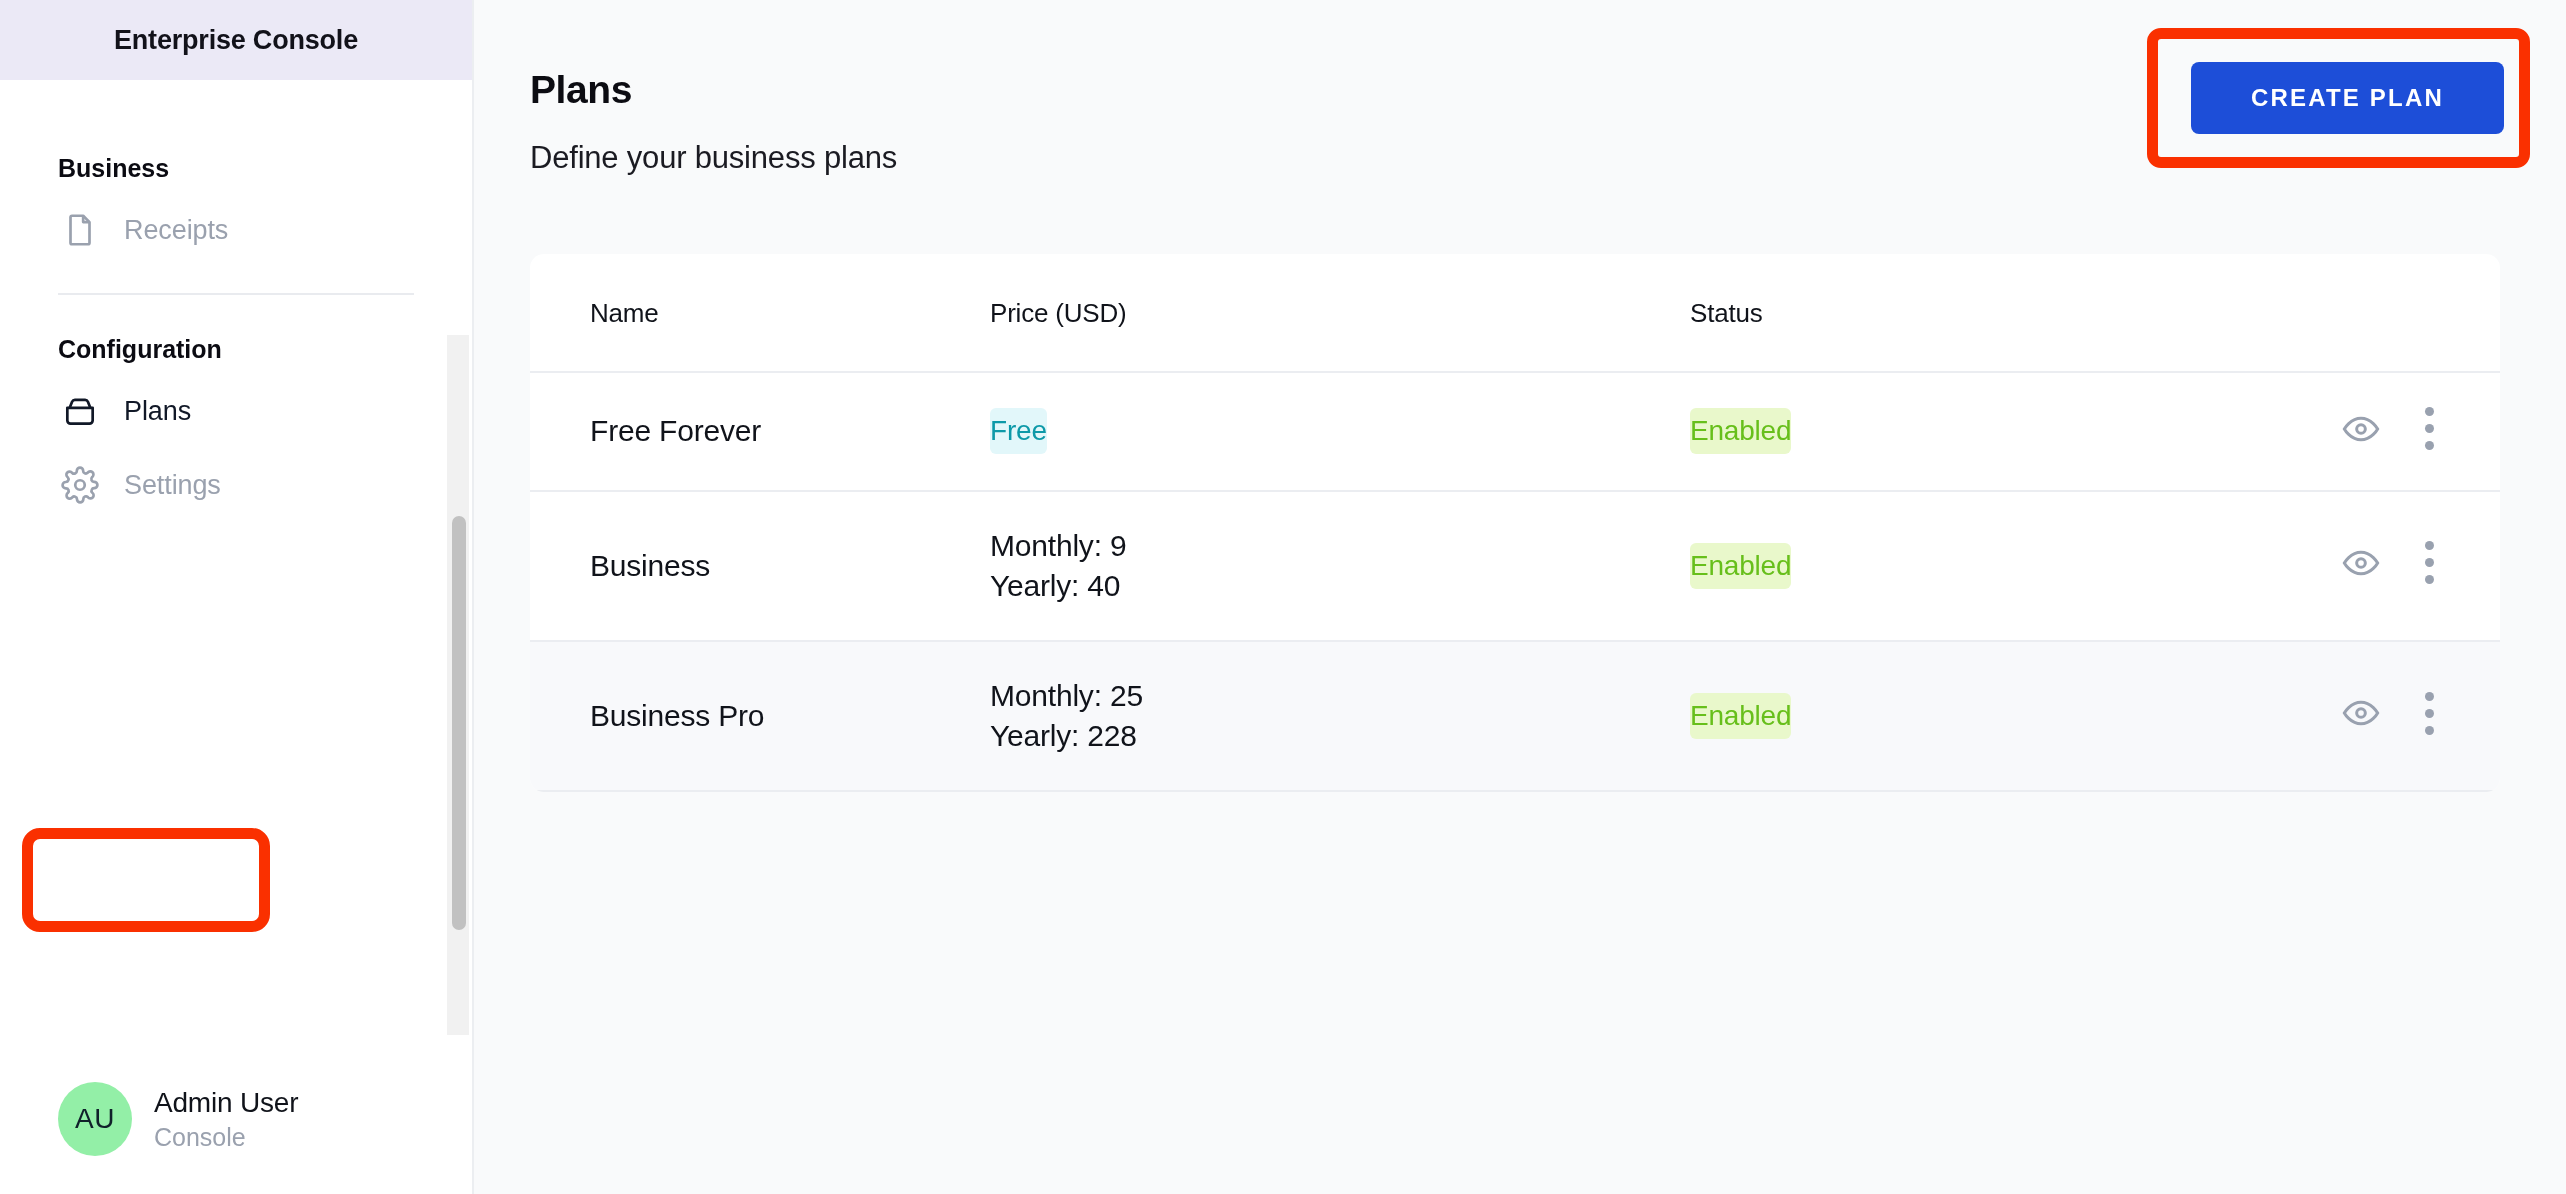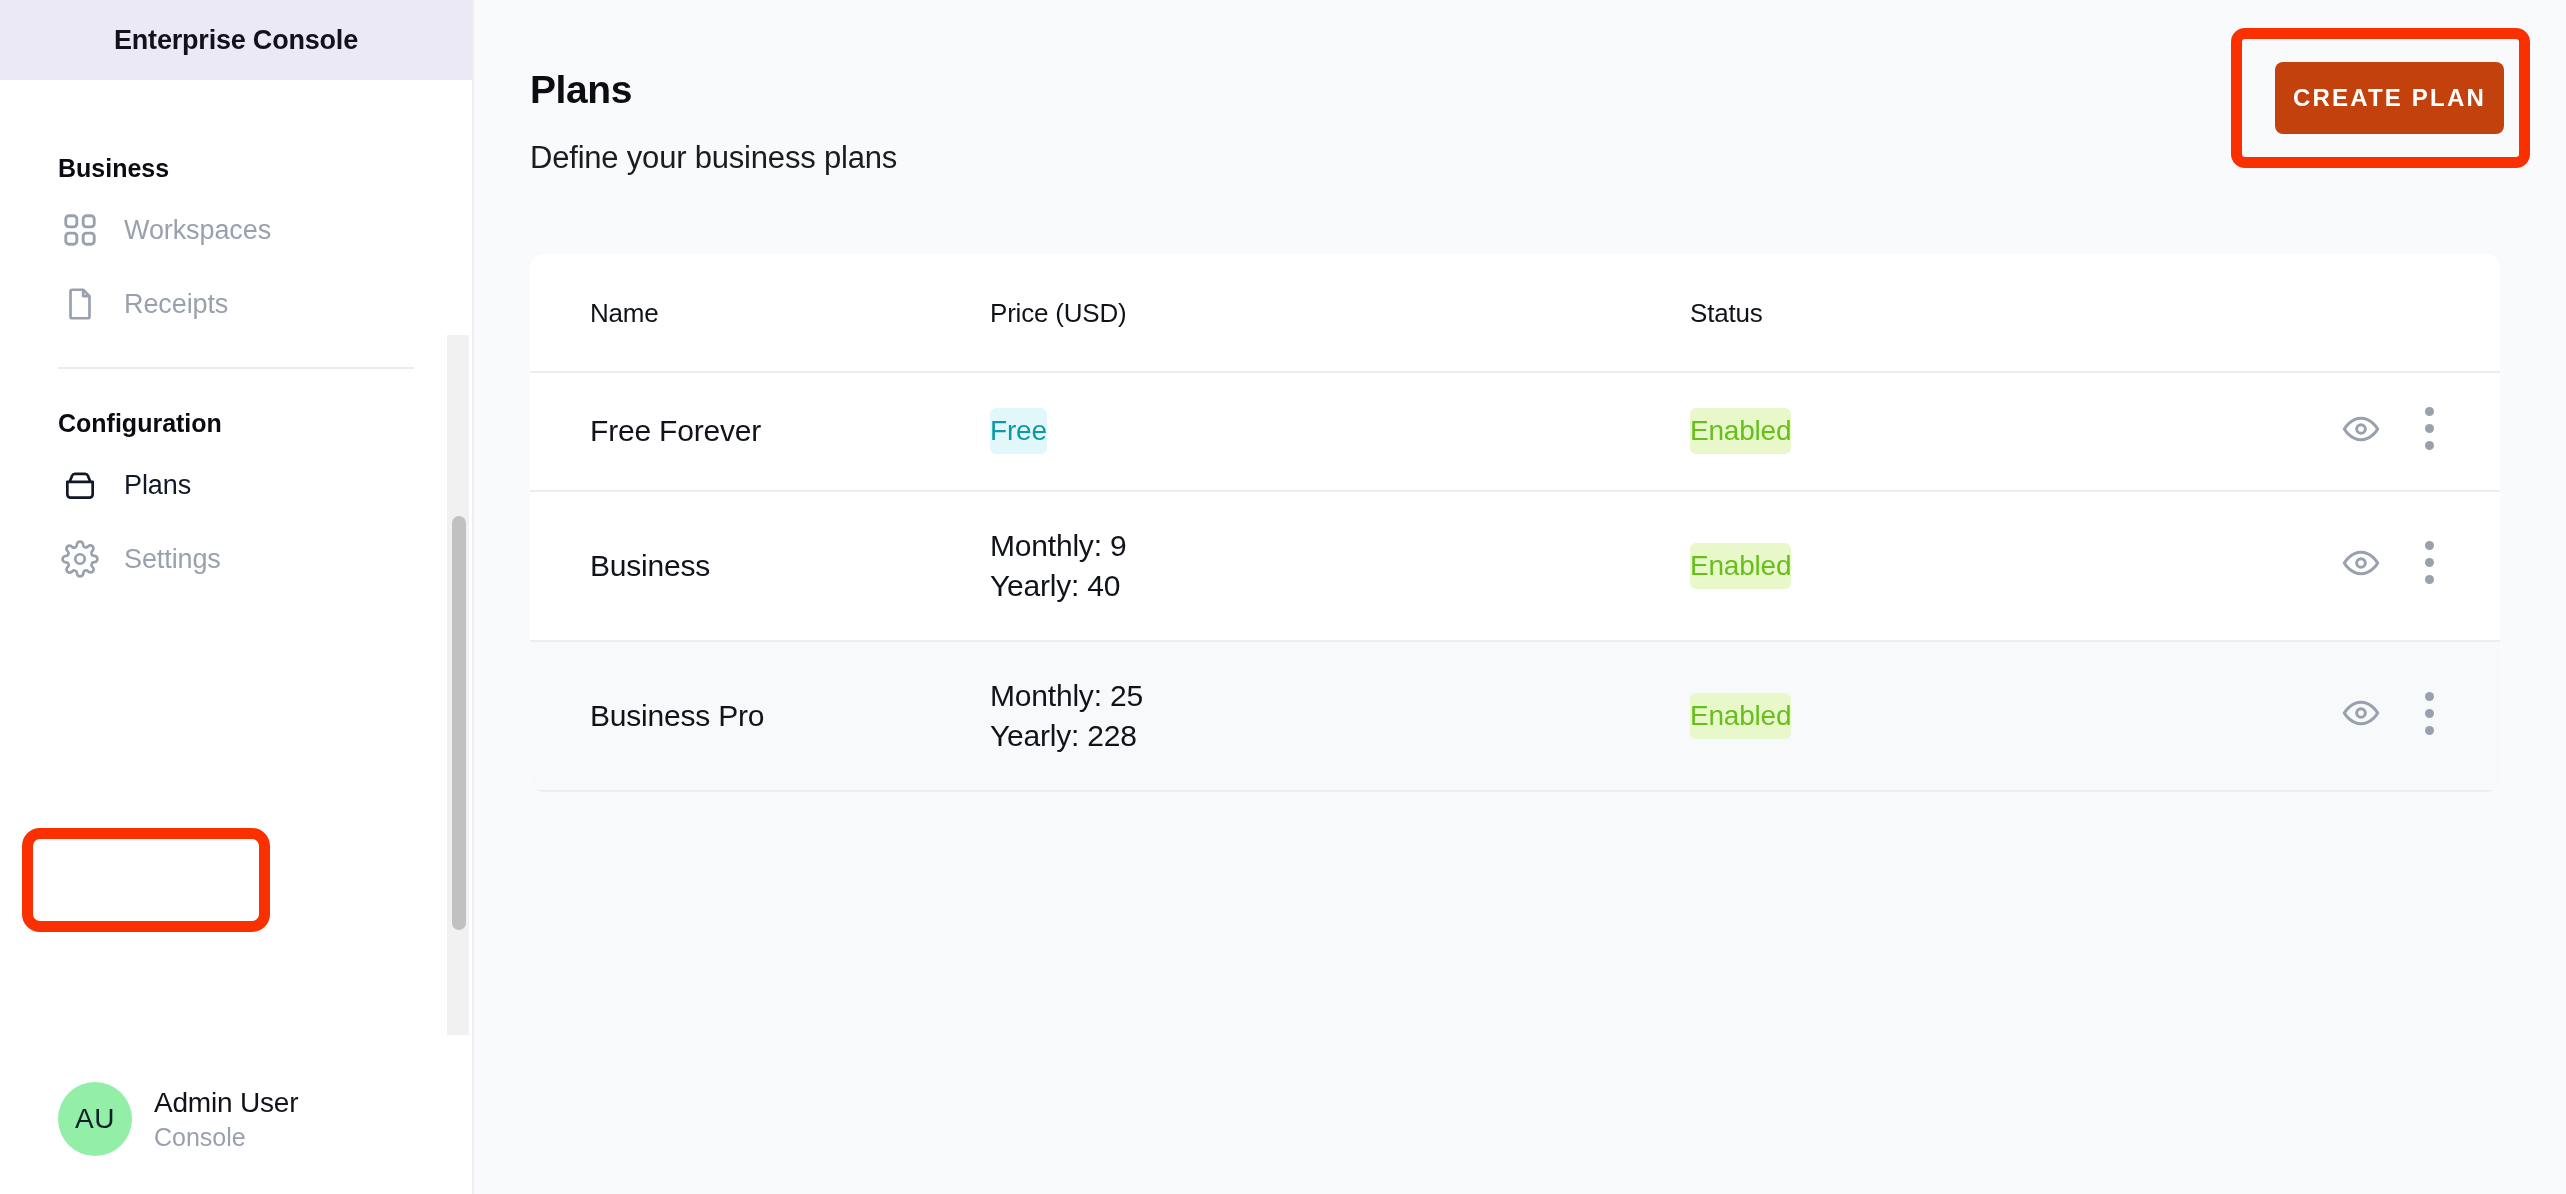--- a/index.html
+++ b/index.html
@@ -100,25 +100,25 @@
   .main {
     flex: 1; height: 1194px; background: #f9fafb;
     position: relative; padding: 0 56px;
   }
   .page-head { display: flex; justify-content: space-between; align-items: flex-start; padding-top: 68px; }
   .page-title { font-size: 39px; font-weight: 700; color: #0c0c12; letter-spacing: -0.4px; }
   .page-sub { font-size: 31px; color: #1b1b22; margin-top: 28px; letter-spacing: -0.2px; }
 
   .create-wrap { position: relative; margin-top: -6px; margin-right: 6px; }
   .create-btn {
-    background: #c2410c; color: #ffffff;
+    background: #1d4ed8; color: #ffffff;
     border: none; border-radius: 8px;
     font-family: "Liberation Sans", sans-serif;
     font-size: 24px; font-weight: 600; letter-spacing: 2.2px;
-    padding: 22px 18px; cursor: pointer;
+    padding: 22px 60px; cursor: pointer;
   }
   .annot {
     position: absolute; border: 11px solid #fa3000; border-radius: 14px;
     pointer-events: none;
   }
   .annot-create { left: -44px; top: -34px; right: -26px; bottom: -34px; }
 
   .annot-plans {
     position: absolute; left: 22px; top: 828px;
     width: 248px; height: 104px;
@@ -182,31 +182,20 @@
 
     <div class="console-bar">
       <div class="title">Enterprise Console</div>
     </div>
 
 
     <div style="margin-top:74px;">
       <div class="section-label">Business</div>
 
       <div class="nav-list">
-        <div class="nav-item">
-          <span class="ic">
-            <svg width="38" height="38" viewBox="0 0 24 24" fill="none" stroke="#9aa1ae" stroke-width="1.8">
-              <rect x="3" y="3" width="7" height="7" rx="2"></rect>
-              <rect x="14" y="3" width="7" height="7" rx="2"></rect>
-              <rect x="3" y="14" width="7" height="7" rx="2"></rect>
-              <rect x="14" y="14" width="7" height="7" rx="2"></rect>
-            </svg>
-          </span>
-          <span class="lbl">Workspaces</span>
-        </div>
 
         <div class="nav-item">
           <span class="ic">
             <svg width="38" height="38" viewBox="0 0 24 24" fill="none" stroke="#9aa1ae" stroke-width="1.7" stroke-linejoin="round">
               <path d="M14 3H7a1 1 0 0 0-1 1v16a1 1 0 0 0 1 1h10a1 1 0 0 0 1-1V7z"></path>
               <path d="M14 3v4h4"></path>
             </svg>
           </span>
           <span class="lbl">Receipts</span>
         </div>

